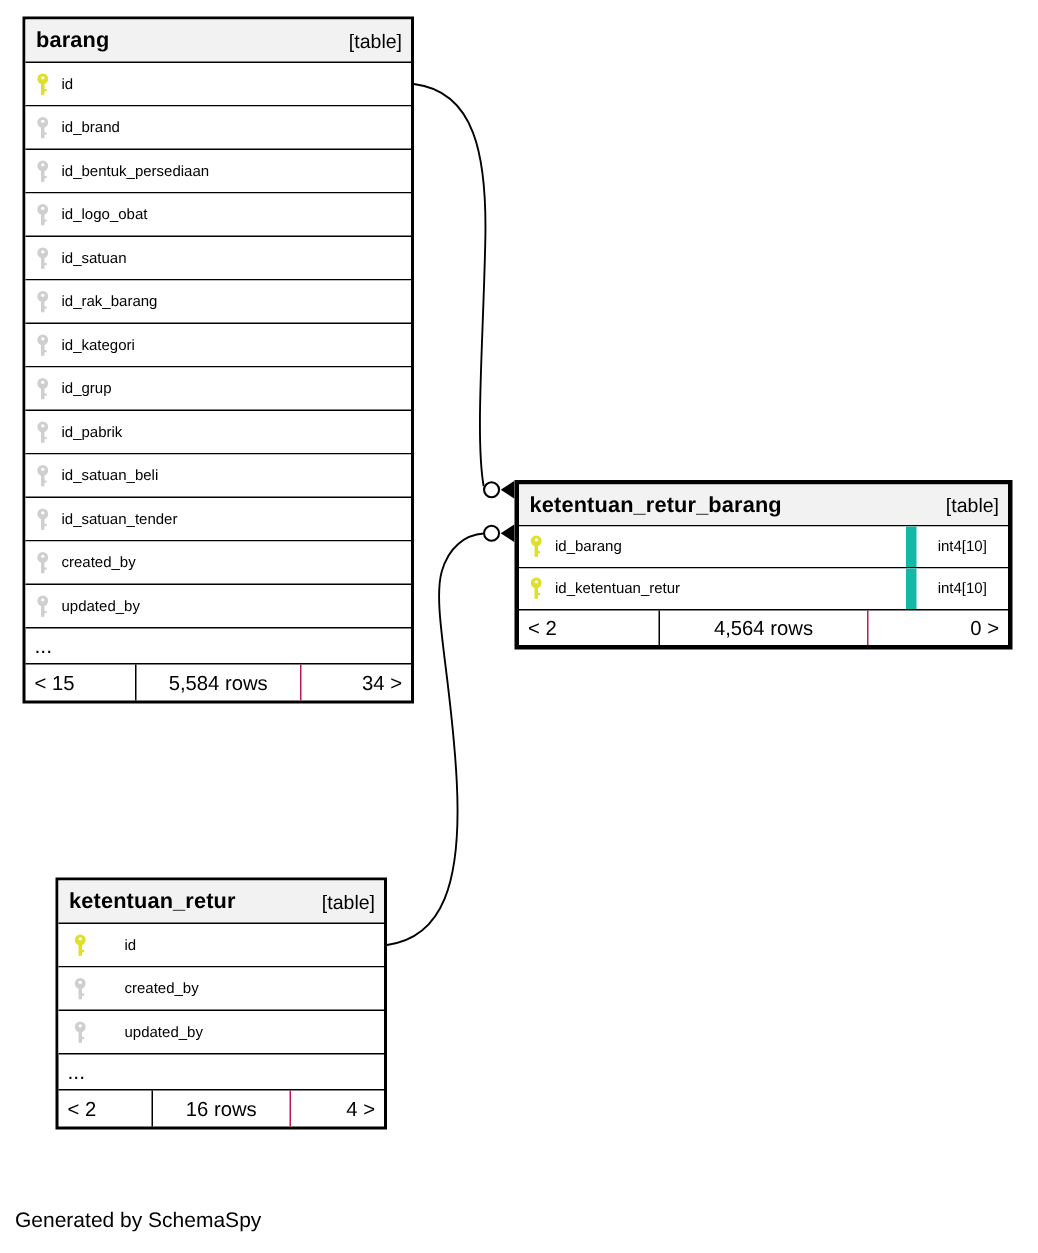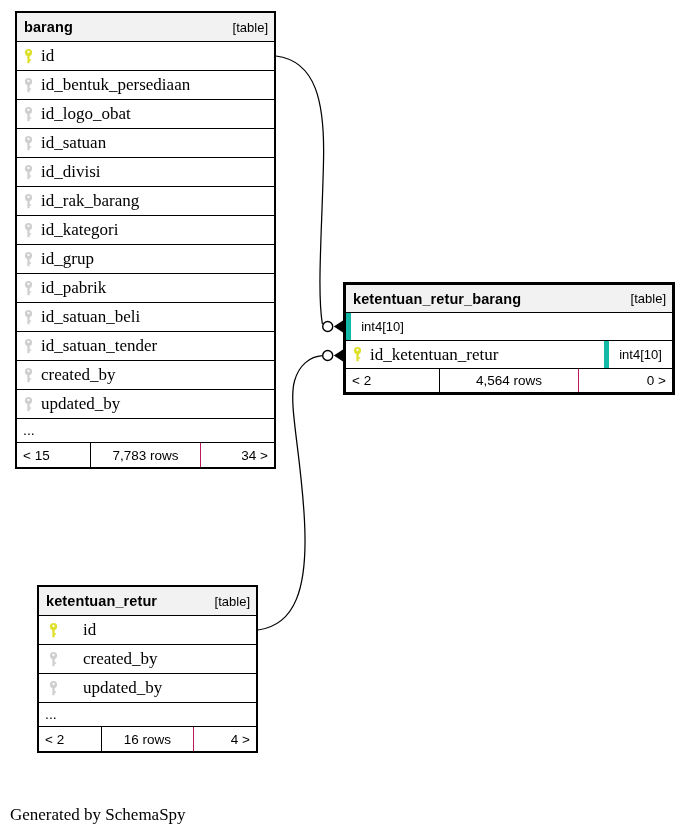--- a/index.html
+++ b/index.html
@@ -1,46 +1,46 @@
 <!DOCTYPE html>
 <html><head>
 <meta charset="utf-8">
 <style>
   html,body{margin:0;padding:0;background:#ffffff;}
   body{font-family:"Liberation Sans", sans-serif; color:#000;}
   .canvas{position:relative;width:692px;height:835px;background:#fff;overflow:hidden;}
   svg.connectors{position:absolute;left:0;top:0;width:692px;height:835px;}
 
   .db-table{position:absolute;background:#fff;border:2px solid #000;box-sizing:border-box;}
-  .db-table--emph{border-width:3px;}
+  .db-table--emph{border-width:3px;margin-top:38px;}
 
   .tbl-header{height:29px;background:#f2f2f2;display:flex;align-items:center;
     justify-content:space-between;padding:0 6px 0 7px;border-bottom:1px solid #000;box-sizing:border-box;}
   .db-table--emph .tbl-header{height:28px;}
   .tbl-name{font-weight:bold;font-size:14.5px;letter-spacing:0.1px;}
   .tbl-tag{font-size:13px;}
 
   .tbl-row{height:29px;display:flex;align-items:stretch;border-bottom:1px solid #000;box-sizing:border-box;background:#fff;}
   .db-table--emph .tbl-row{height:28px;}
   .row-main{flex:1;display:flex;align-items:center;padding-left:6px;gap:7px;min-width:0;}
   .db-table--ketentuan_retur .row-main{padding-left:9px;gap:24px;}
   .key-icon{width:11px;height:17px;flex:0 0 11px;display:inline-block;}
-  .col-label{font-size:17px;white-space:nowrap;font-family:Liberation Serif, serif;}
-  .col-type{width:68px;flex:0 0 68px;border-left:5px solid #14b8a6;display:flex;align-items:center;
-    justify-content:center;font-size:13px;box-sizing:border-box;}
+  .col-label{font-size:10px;white-space:nowrap;}
+  .col-type{width:68px;flex:0 0 68px;border-left:7px solid #14b8a6;display:flex;align-items:center;
+    justify-content:center;font-size:10px;box-sizing:border-box;}
 
   .tbl-ellipsis{height:24px;line-height:23px;padding-left:6px;font-size:14px;border-bottom:1px solid #000;box-sizing:border-box;}
   .tbl-footer{height:24px;display:flex;align-items:stretch;font-size:13.5px;box-sizing:border-box;}
   .db-table--emph .tbl-footer{height:23px;}
   .f-cell{display:flex;align-items:center;box-sizing:border-box;}
   .f-left{width:28.5%;padding-left:6px;}
   .f-center{width:43%;justify-content:center;border-left:1px solid #000;border-right:1px solid #be185d;}
   .f-right{flex:1;justify-content:flex-end;padding-right:6px;}
 
-  .credit{position:absolute;left:10px;top:805px;font-size:17px;font-family:Liberation Serif, serif;}
+  .credit{position:absolute;left:10px;top:805px;font-size:14px;}
 </style>
 </head>
 <body>
 
 <div class="canvas">
   <svg class="connectors" id="connectors" xmlns="http://www.w3.org/2000/svg" viewBox="0 0 692 835">
       <g>
         <path d="M276 56 C316 61 325 102 323.5 162 C322 230 317 292 322.4 324" fill="none" stroke="#000000" stroke-width="1.25"></path>
         <circle cx="327.7" cy="326.5" r="5" fill="#ffffff" stroke="#000000" stroke-width="1.4"></circle>
         <path d="M343 320.5 L343 332.5 L333.8 326.5 Z" fill="#000000"></path>
@@ -69,20 +69,31 @@
           </span>
         </div>
         <div class="tbl-row">
           <span class="row-main">
             <svg class="key-icon" viewBox="0 0 11 17">
               <circle cx="5.5" cy="4.6" r="3.6" fill="#cfcfcf"></circle>
               <circle cx="5.5" cy="3.9" r="1.15" fill="#ffffff"></circle>
               <rect x="4.35" y="7.4" width="2.3" height="7.8" fill="#cfcfcf"></rect>
               <rect x="6.2" y="11.3" width="1.9" height="1.5" fill="#cfcfcf"></rect>
             </svg>
+            <span class="col-label">id_brand</span>
+          </span>
+        </div>
+        <div class="tbl-row">
+          <span class="row-main">
+            <svg class="key-icon" viewBox="0 0 11 17">
+              <circle cx="5.5" cy="4.6" r="3.6" fill="#cfcfcf"></circle>
+              <circle cx="5.5" cy="3.9" r="1.15" fill="#ffffff"></circle>
+              <rect x="4.35" y="7.4" width="2.3" height="7.8" fill="#cfcfcf"></rect>
+              <rect x="6.2" y="11.3" width="1.9" height="1.5" fill="#cfcfcf"></rect>
+            </svg>
             <span class="col-label">id_bentuk_persediaan</span>
           </span>
         </div>
         <div class="tbl-row">
           <span class="row-main">
             <svg class="key-icon" viewBox="0 0 11 17">
               <circle cx="5.5" cy="4.6" r="3.6" fill="#cfcfcf"></circle>
               <circle cx="5.5" cy="3.9" r="1.15" fill="#ffffff"></circle>
               <rect x="4.35" y="7.4" width="2.3" height="7.8" fill="#cfcfcf"></rect>
               <rect x="6.2" y="11.3" width="1.9" height="1.5" fill="#cfcfcf"></rect>
@@ -92,31 +103,20 @@
         </div>
         <div class="tbl-row">
           <span class="row-main">
             <svg class="key-icon" viewBox="0 0 11 17">
               <circle cx="5.5" cy="4.6" r="3.6" fill="#cfcfcf"></circle>
               <circle cx="5.5" cy="3.9" r="1.15" fill="#ffffff"></circle>
               <rect x="4.35" y="7.4" width="2.3" height="7.8" fill="#cfcfcf"></rect>
               <rect x="6.2" y="11.3" width="1.9" height="1.5" fill="#cfcfcf"></rect>
             </svg>
             <span class="col-label">id_satuan</span>
-          </span>
-        </div>
-        <div class="tbl-row">
-          <span class="row-main">
-            <svg class="key-icon" viewBox="0 0 11 17">
-              <circle cx="5.5" cy="4.6" r="3.6" fill="#cfcfcf"></circle>
-              <circle cx="5.5" cy="3.9" r="1.15" fill="#ffffff"></circle>
-              <rect x="4.35" y="7.4" width="2.3" height="7.8" fill="#cfcfcf"></rect>
-              <rect x="6.2" y="11.3" width="1.9" height="1.5" fill="#cfcfcf"></rect>
-            </svg>
-            <span class="col-label">id_divisi</span>
           </span>
         </div>
         <div class="tbl-row">
           <span class="row-main">
             <svg class="key-icon" viewBox="0 0 11 17">
               <circle cx="5.5" cy="4.6" r="3.6" fill="#cfcfcf"></circle>
               <circle cx="5.5" cy="3.9" r="1.15" fill="#ffffff"></circle>
               <rect x="4.35" y="7.4" width="2.3" height="7.8" fill="#cfcfcf"></rect>
               <rect x="6.2" y="11.3" width="1.9" height="1.5" fill="#cfcfcf"></rect>
             </svg>
@@ -196,30 +196,39 @@
               <circle cx="5.5" cy="3.9" r="1.15" fill="#ffffff"></circle>
               <rect x="4.35" y="7.4" width="2.3" height="7.8" fill="#cfcfcf"></rect>
               <rect x="6.2" y="11.3" width="1.9" height="1.5" fill="#cfcfcf"></rect>
             </svg>
             <span class="col-label">updated_by</span>
           </span>
         </div>
         <div class="tbl-ellipsis">...</div>
         <div class="tbl-footer">
           <span class="f-cell f-left">&lt; 15</span>
-          <span class="f-cell f-center">7,783 rows</span>
+          <span class="f-cell f-center">5,584 rows</span>
           <span class="f-cell f-right">34 &gt;</span>
         </div>
       </div>
       <div class="db-table db-table--emph db-table--ketentuan_retur_barang" style="left: 343px; top: 282px; width: 332px;">
         <div class="tbl-header">
           <span class="tbl-name">ketentuan_retur_barang</span>
           <span class="tbl-tag">[table]</span>
         </div>
         <div class="tbl-row">
+          <span class="row-main">
+            <svg class="key-icon" viewBox="0 0 11 17">
+              <circle cx="5.5" cy="4.6" r="3.6" fill="#dfe02a"></circle>
+              <circle cx="5.5" cy="3.9" r="1.15" fill="#ffffff"></circle>
+              <rect x="4.35" y="7.4" width="2.3" height="7.8" fill="#dfe02a"></rect>
+              <rect x="6.2" y="11.3" width="1.9" height="1.5" fill="#dfe02a"></rect>
+            </svg>
+            <span class="col-label">id_barang</span>
+          </span>
           <span class="col-type">int4[10]</span>
         </div>
         <div class="tbl-row">
           <span class="row-main">
             <svg class="key-icon" viewBox="0 0 11 17">
               <circle cx="5.5" cy="4.6" r="3.6" fill="#dfe02a"></circle>
               <circle cx="5.5" cy="3.9" r="1.15" fill="#ffffff"></circle>
               <rect x="4.35" y="7.4" width="2.3" height="7.8" fill="#dfe02a"></rect>
               <rect x="6.2" y="11.3" width="1.9" height="1.5" fill="#dfe02a"></rect>
             </svg>

